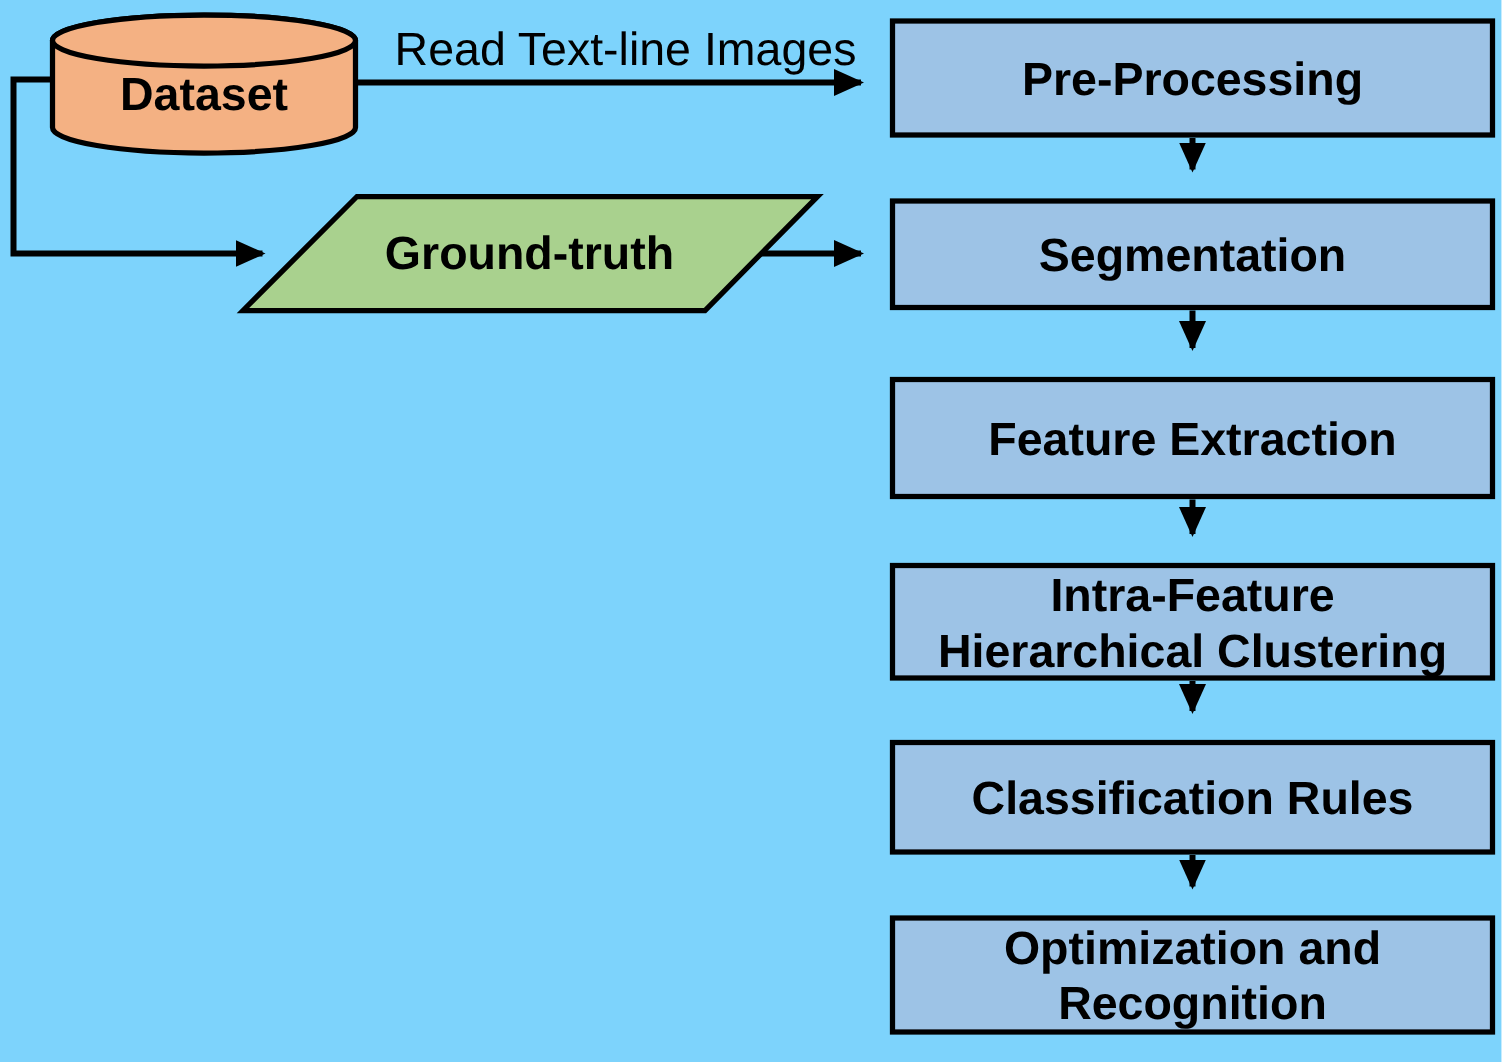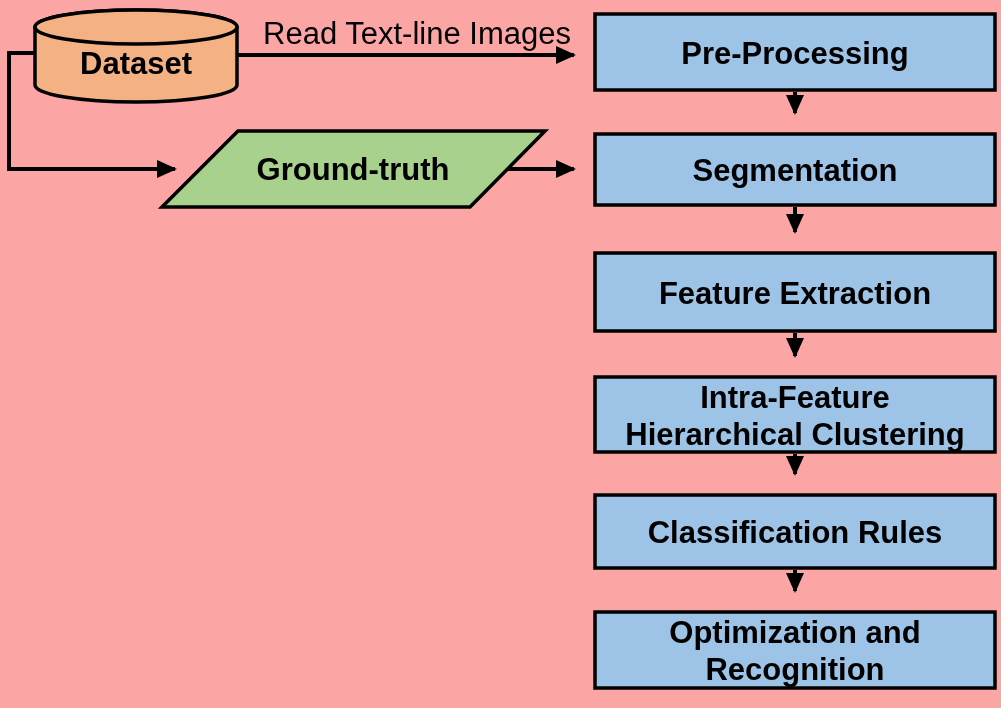--- a/index.html
+++ b/index.html
@@ -4,21 +4,21 @@
 <style>
   html, body {
     margin: 0;
     padding: 0;
     background: #ffffff;
   }
   .stage {
     position: relative;
     width: 1001px;
     height: 708px;
-    background: #fca5a5;
+    background: #7dd3fc;
     overflow: hidden;
   }
   svg {
     display: block;
   }
   .node-label {
     font-family: "Liberation Sans", "DejaVu Sans", sans-serif;
     font-size: 31px;
     font-weight: bold;
     fill: #000000;

